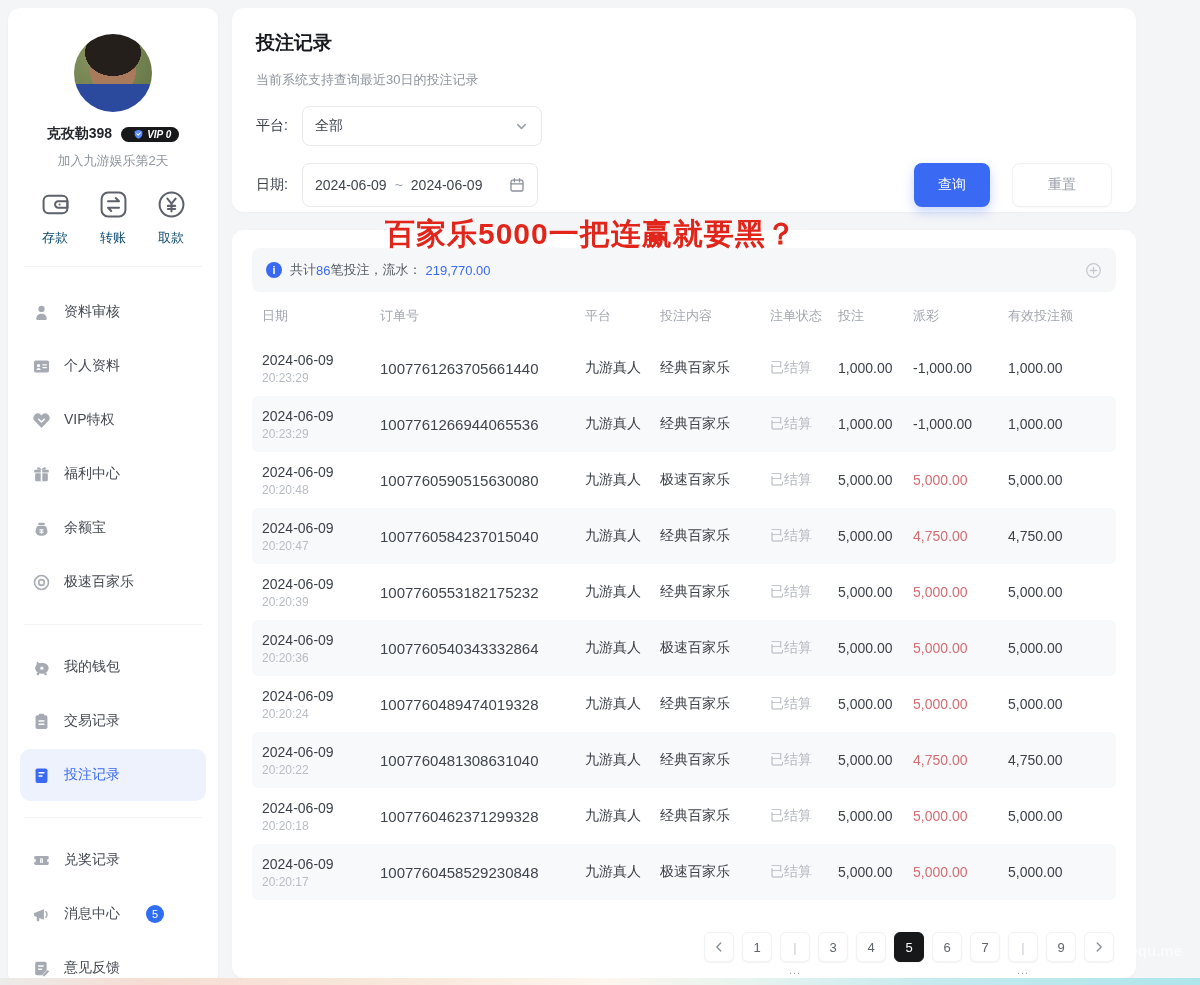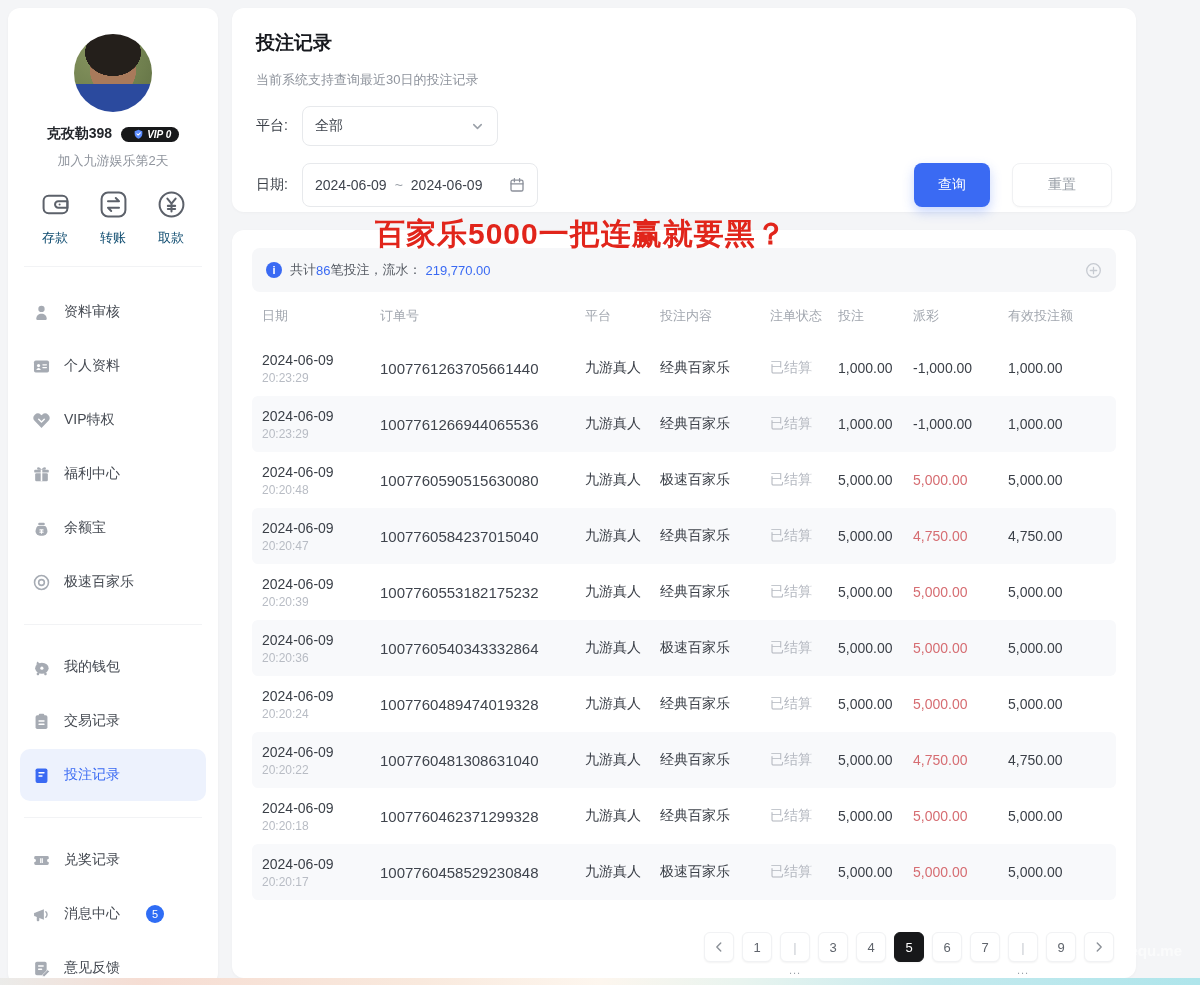--- a/index.html
+++ b/index.html
@@ -47,21 +47,21 @@
     font-size:11px;display:flex;align-items:center;justify-content:center;}
 
   
   .main{position:absolute;left:232px;top:8px;width:904px;}
   .card{background:#fff;border-radius:12px;box-sizing:border-box;box-shadow:0 1px 3px rgba(0,0,0,.03);}
   .filter-card{height:204px;padding:22px 24px;}
   .page-title{font-size:19px;font-weight:bold;color:#16181d;}
   .page-sub{margin-top:15px;font-size:13px;color:#8f949d;}
   .frow{display:flex;align-items:center;margin-top:17px;}
   .flabel{font-size:14px;color:#3a3f47;width:46px;flex:none;}
-  .select{width:196px;height:40px;border:1px solid #e7e9ec;border-radius:8px;background:#fff;
+  .select{width:240px;height:40px;border:1px solid #e7e9ec;border-radius:8px;background:#fff;
     display:flex;align-items:center;padding:0 12px;font-size:14px;color:#3f444d;cursor:pointer;box-sizing:border-box;}
   .select .chev{margin-left:auto;color:#9aa0a8;width:15px;height:15px;display:flex;}
   .date-input{width:236px;height:44px;border:1px solid #e7e9ec;border-radius:8px;background:#fff;
     display:flex;align-items:center;gap:8px;padding:0 12px;font-size:14px;color:#3f444d;cursor:text;box-sizing:border-box;}
   .date-input .cal{margin-left:auto;color:#8a8f99;width:16px;height:16px;display:flex;}
   .quickgroup{margin-left:16px;height:44px;border:1px solid #e7e9ec;border-radius:8px;background:#fff;
     display:flex;align-items:stretch;overflow:hidden;}
   .qd{padding:0 15px;display:flex;align-items:center;font-size:14px;color:#3f444d;
     border-right:1px solid #f0f1f3;cursor:pointer;white-space:nowrap;}
   .qd:last-child{border-right:none;}
@@ -97,21 +97,21 @@
   .pagination{position:absolute;right:22px;bottom:16px;display:flex;gap:8px;}
   .pg{min-width:30px;height:30px;padding:0 4px;border-radius:6px;background:#fff;border:1px solid #f1f2f4;
     box-shadow:0 1px 2px rgba(0,0,0,.05);display:flex;align-items:center;justify-content:center;
     font-size:13px;color:#5f646c;cursor:pointer;position:relative;box-sizing:border-box;}
   .pg.active{background:#17181a;color:#fff;border-color:#17181a;}
   .pg .pgchev{width:14px;height:14px;display:flex;color:#8b9097;}
   .pg.ellipsis{color:#c9cdd3;}
   .pg .dots{position:absolute;left:50%;transform:translateX(-50%);top:32px;color:#9aa0a8;
     font-size:11px;letter-spacing:1px;line-height:1;}
 
-  .annotation{position:absolute;left:375px;top:214px;font-size:30px;font-weight:bold;
+  .annotation{position:absolute;left:385px;top:214px;font-size:30px;font-weight:bold;
     color:var(--ann-red);z-index:6;white-space:nowrap;letter-spacing:1px;}
   .watermark{position:absolute;right:18px;bottom:26px;color:#fff;opacity:.6;font-size:15px;
     font-weight:bold;z-index:7;}
   .bottom-strip{position:absolute;left:0;bottom:0;width:1200px;height:7px;z-index:8;
     background:linear-gradient(90deg,#ebebe9 0%,#f6ddd3 12%,#f9e9dd 35%,#fdf6ee 50%,#e8f4ef 62%,#c5eaee 78%,#aee5eb 100%);}
 </style>
 </head>
 <body style="--accent: #3a6af3; --win-red: #d66d72; --ann-red: #e1251b; --sidebar-active-bg: #edf2fd; --page-bg: #f4f5f7;">
 
 <aside class="sidebar">

